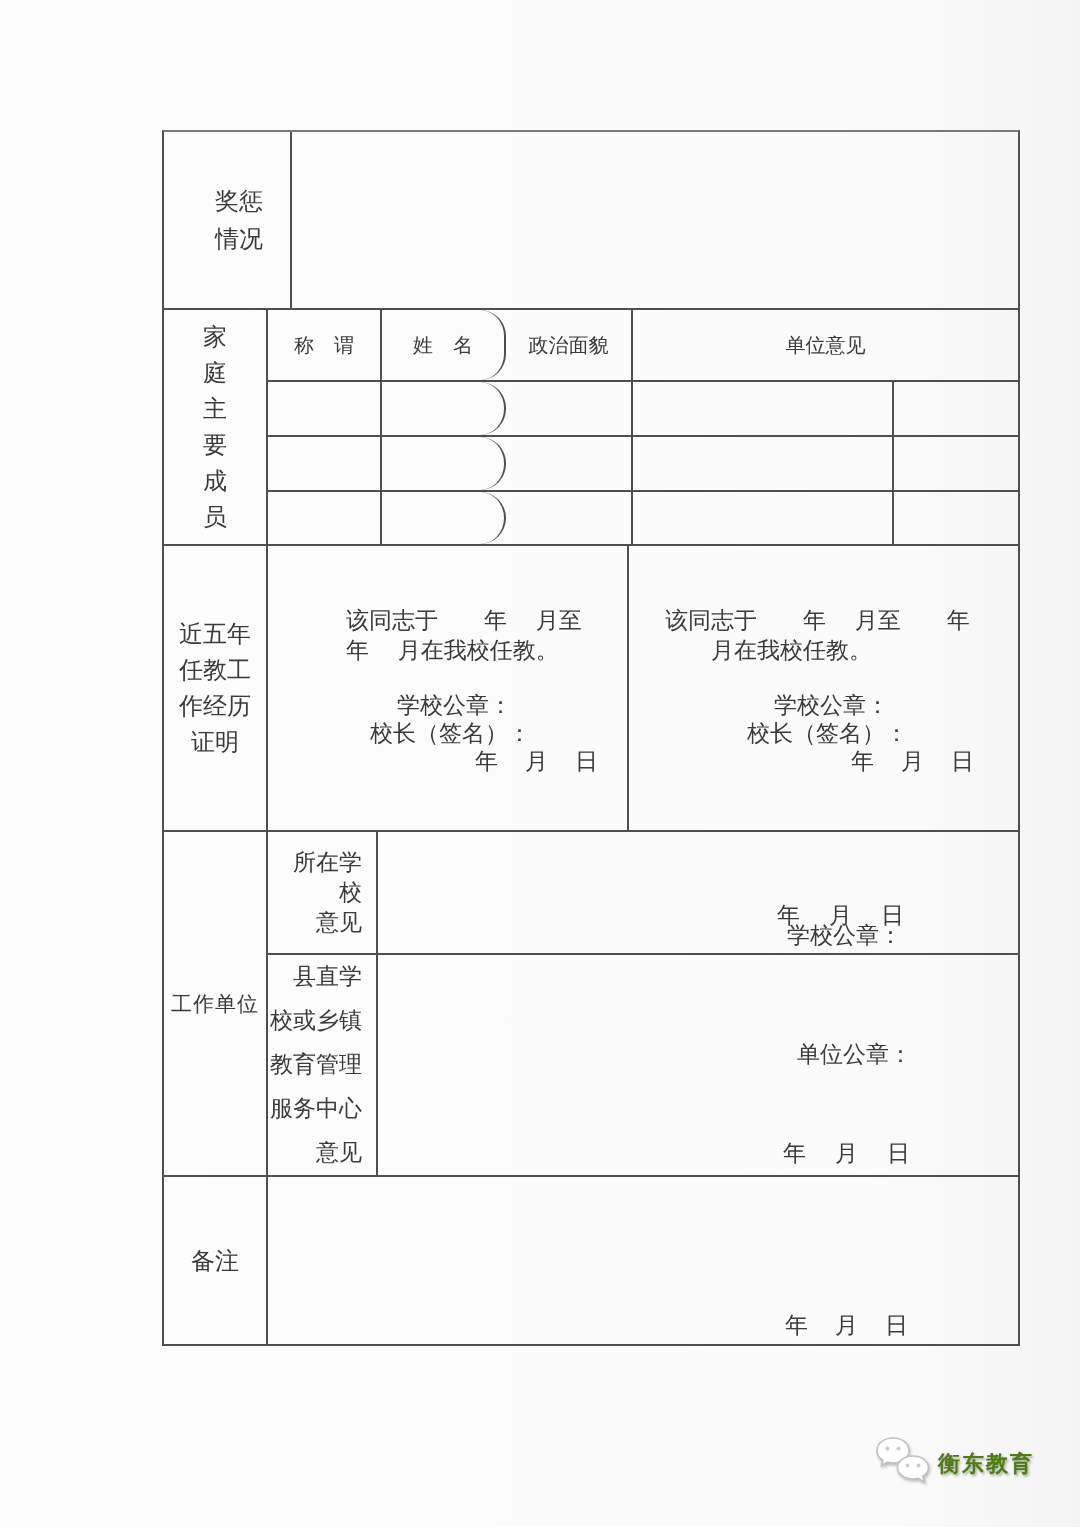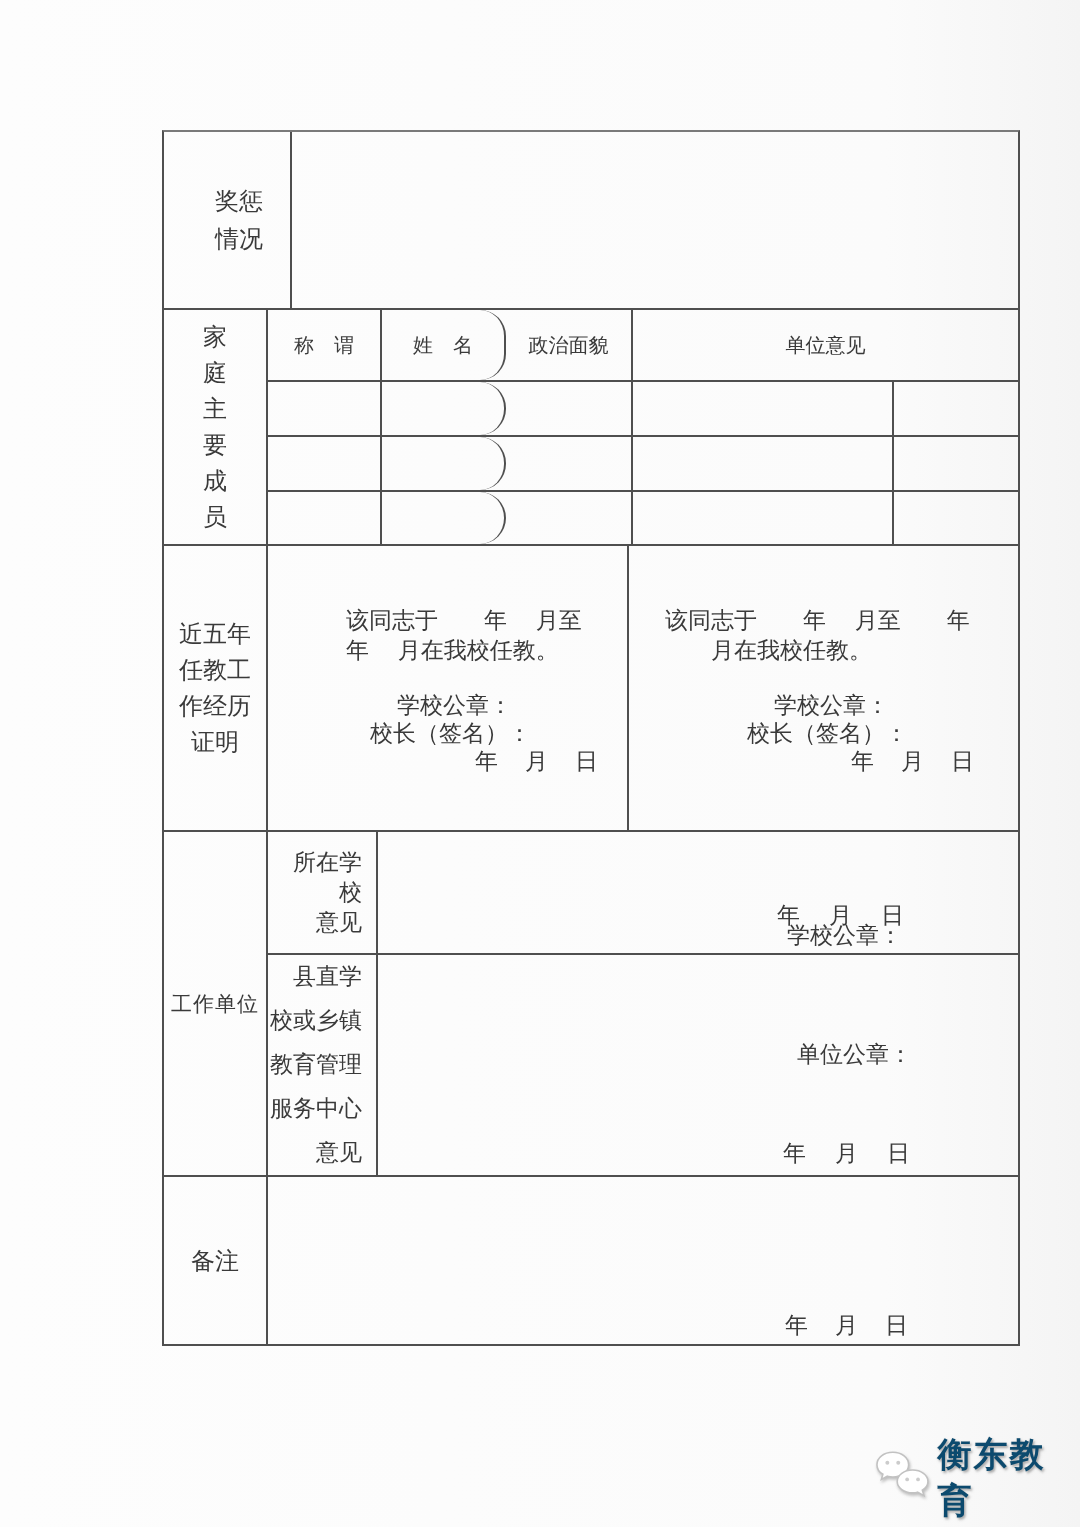--- a/index.html
+++ b/index.html
@@ -112,23 +112,23 @@
     position: absolute;
     left: 872px; top: 1432px;
     display: flex;
     align-items: center;
     gap: 4px;
   }
   .wm-icon { filter: drop-shadow(1.5px 2px 1.5px rgba(115,115,115,0.45)); }
   .wm-text {
     font-family: Liberation Serif, serif;
     font-weight: bold;
-    font-size: 34px;
+    font-size: 22px;
     letter-spacing: 2px;
-    color: #0c4a6e;
+    color: #4d7c0f;
     text-shadow: 1.5px 2px 2.5px rgba(105,105,105,0.55), -0.5px -0.5px 1px rgba(170,170,170,0.35);
   }
 </style>
 </head>
 <body>
 
 <div class="form-table">
 
   <div class="row row-awards">
     <div class="label-cell">奖惩

